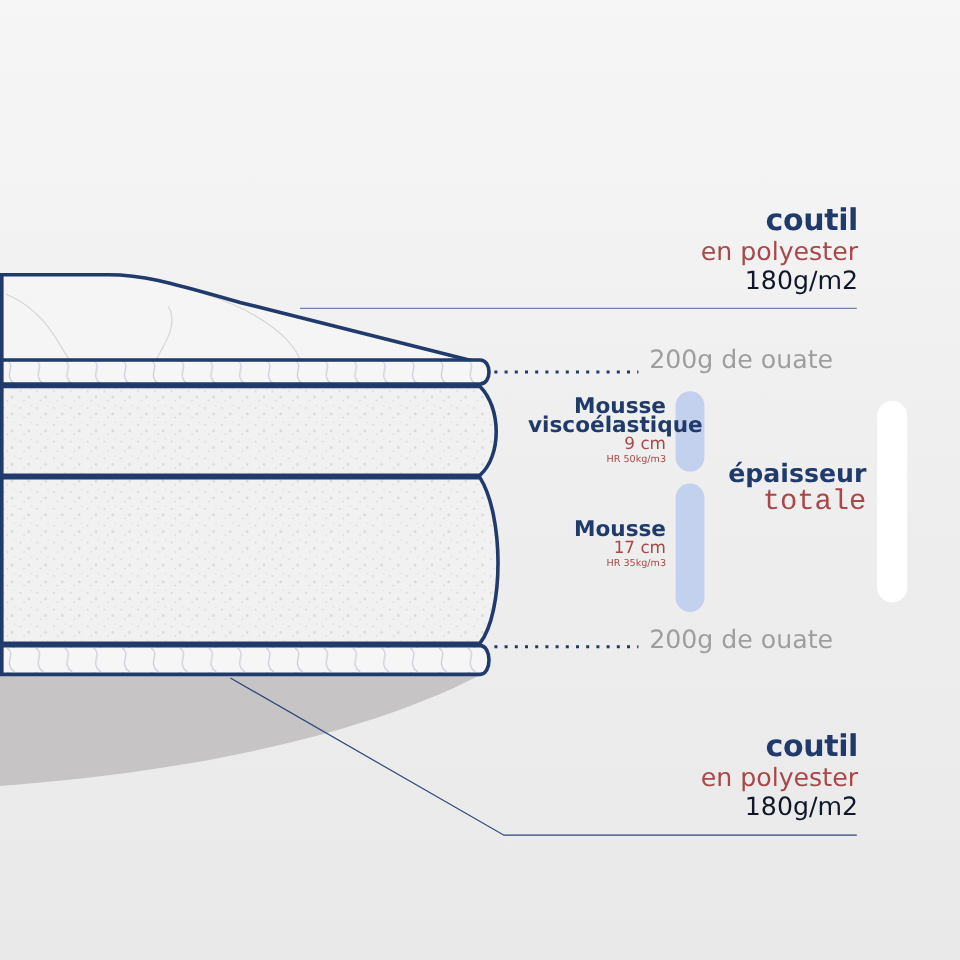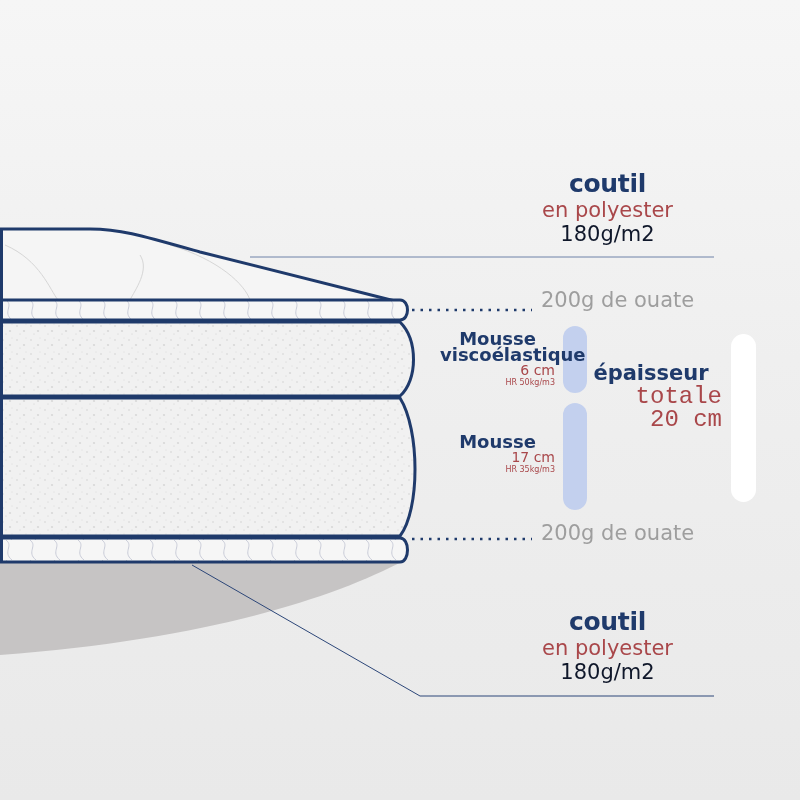--- a/index.html
+++ b/index.html
@@ -4,25 +4,25 @@
 <style>
   html, body { margin:0; padding:0; }
   body {
     width:800px; height:800px; overflow:hidden; position:relative;
     background: linear-gradient(180deg, #f6f6f6 0%, #efefef 45%, #e9e9e9 100%);
     font-family: "DejaVu Sans", "Liberation Sans", sans-serif;
   }
   .abs { position:absolute;text-align:center; }
   svg.diagram { position:absolute; left:0; top:0; }
   .label-block { position:absolute; text-align:right; }
-  .t-navy { color:#1f3a6b; font-weight:bold;text-align:center; }
+  .t-navy { color:#1f3a6b; font-weight:bold; }
   .t-red  { color:#a9474a; }
   .t-grey { color:#0f172a; }
   .coutil-title { font-size:25px; line-height:28px; letter-spacing:-0.3px; }
-  .coutil-sub   { font-size:21px; line-height:24px;text-align:center; }
+  .coutil-sub   { font-size:21px; line-height:24px; }
   .ouate { font-size:21px; line-height:24px; color:#9e9e9e; white-space:nowrap; }
   .mousse-title { font-size:18px; line-height:16px; }
   .mousse-size  { font-size:14px; line-height:15px; }
   .mousse-hr    { font-size:8px; line-height:10px; }
   .ep-title { font-size:21px; line-height:24px; }
   .ep-sub   { font-size:24px; line-height:23px;font-family:Liberation Mono, monospace; }
 </style>
 </head>
 <body>
 
@@ -79,34 +79,33 @@
   <div class="t-navy coutil-title">coutil</div>
   <div class="t-red coutil-sub">en polyester</div>
   <div class="t-grey coutil-sub">180g/m2</div>
 </div>
 
 <div class="abs ouate" style="left:541px; top:288px;">200g de ouate</div>
 
 <div class="label-block" style="left:440px; top:331px; width:115px;">
   <div class="t-navy mousse-title">Mousse</div>
   <div class="t-navy mousse-title">viscoélastique</div>
-  <div class="t-red mousse-size">6 cm</div>
+  <div class="t-red mousse-size">9 cm</div>
   <div class="t-red mousse-hr">HR 50kg/m3</div>
 </div>
 
 <div class="label-block" style="left:440px; top:434px; width:115px;">
   <div class="t-navy mousse-title">Mousse</div>
   <div class="t-red mousse-size">17 cm</div>
   <div class="t-red mousse-hr">HR 35kg/m3</div>
 </div>
 
-<div class="label-block" style="left:580px; top:361px; width:142px;">
+<div class="label-block" style="left:580px; top:383px; width:142px;">
   <div class="t-navy ep-title">épaisseur</div>
   <div class="t-red ep-sub">totale</div>
-  <div class="t-red ep-sub">20 cm</div>
 </div>
 
 <div class="abs ouate" style="left:541px; top:521px;">200g de ouate</div>
 
 <div class="label-block" style="left:500px; top:608px; width:215px;">
   <div class="t-navy coutil-title">coutil</div>
   <div class="t-red coutil-sub">en polyester</div>
   <div class="t-grey coutil-sub">180g/m2</div>
 </div>
 

